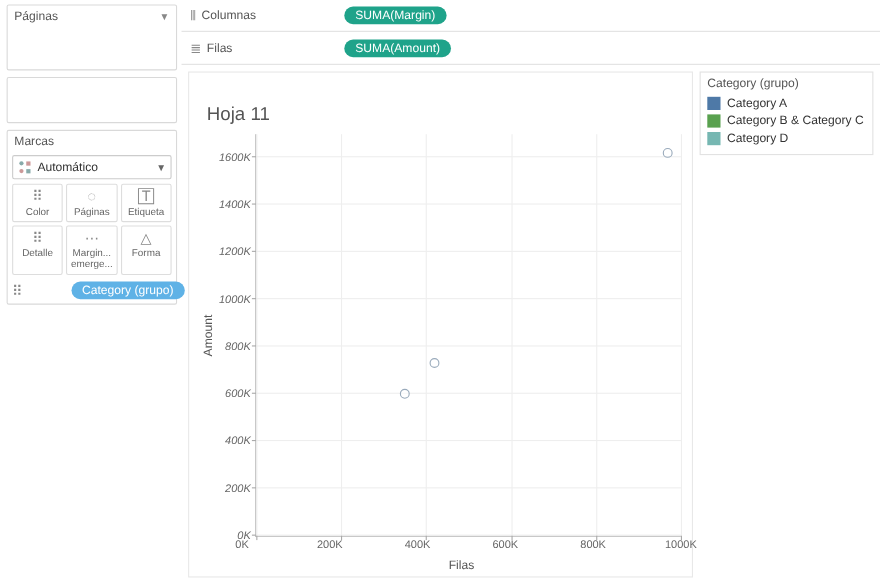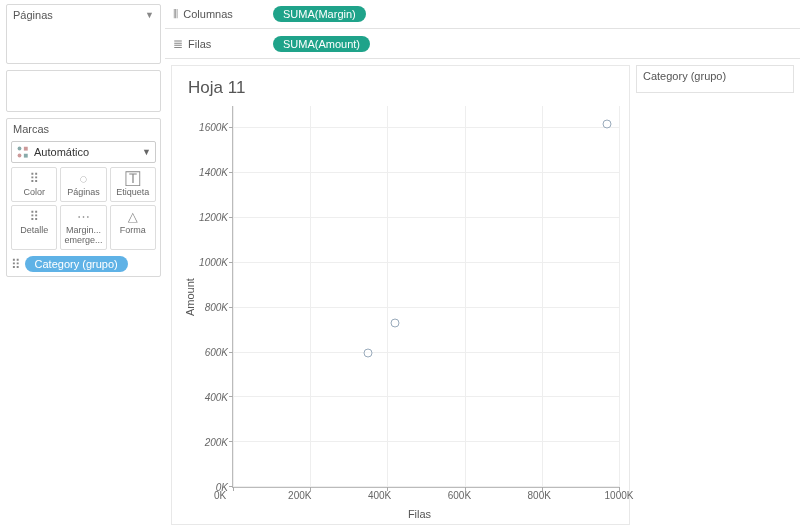--- a/index.html
+++ b/index.html
@@ -82,20 +82,21 @@
   .pill-line { margin-top: 6px; display:flex; align-items:center; gap:4px; }
   .pill-line .mi { color:#888; font-size:13px; }
   .pill {
     display: inline-flex;
     align-items: center;
     border-radius: 11px;
     padding: 2px 10px;
     font-size: 11px;
     color: #fff;
     white-space: nowrap;
+    margin-left: 40px;
   }
   .pill-blue { background: #5fb2e6; }
   .pill-green { background: #1fa38a; }
   
   .shelves {
     grid-column: 2;
     grid-row: 1;
     border-bottom: 1px solid #e2e2e2;
   }
   .shelf {
@@ -122,21 +123,21 @@
     display: flex;
   }
   .viz {
     flex: 1;
     border: 1px solid #e8e8e8;
     margin: 6px 0 6px 6px;
     padding: 8px 10px 4px 10px;
     display: flex;
     flex-direction: column;
   }
-  .viz-title { font-size: 17px; color: #555; margin: 4px 0 8px 6px; font-weight: 400; }
+  .viz-title { font-size: 17px; color: #555; margin: 20px 0 8px 6px; font-weight: 400; }
   .plot-wrap { flex:1; display:flex; }
   .ylabel {
     writing-mode: vertical-rl;
     transform: rotate(180deg);
     text-align: center;
     font-size: 11px;
     color: #555;
     padding: 0 2px;
   }
   .yaxis {
@@ -328,17 +329,31 @@
       </div>
       <div class="xaxis-row">
         <div class="spacer"></div>
         <div class="xlabel" style="flex:1">Filas</div>
       </div>
     </div>
 
     <div class="legend">
       <div class="legend-card">
         <div class="legend-title">Category (grupo)</div>
+        <div id="legend-items">
+            <div class="legend-item">
+              <span class="swatch" style="background: rgb(78, 121, 167);"></span>
+              <span>Category A</span>
+            </div>
+            <div class="legend-item">
+              <span class="swatch" style="background: rgb(89, 161, 79);"></span>
+              <span>Category B &amp; Category C</span>
+            </div>
+            <div class="legend-item">
+              <span class="swatch" style="background: rgb(118, 183, 178);"></span>
+              <span>Category D</span>
+            </div>
+          </div>
       </div>
     </div>
   </div>
 
 </div>
 
 </body></html>

